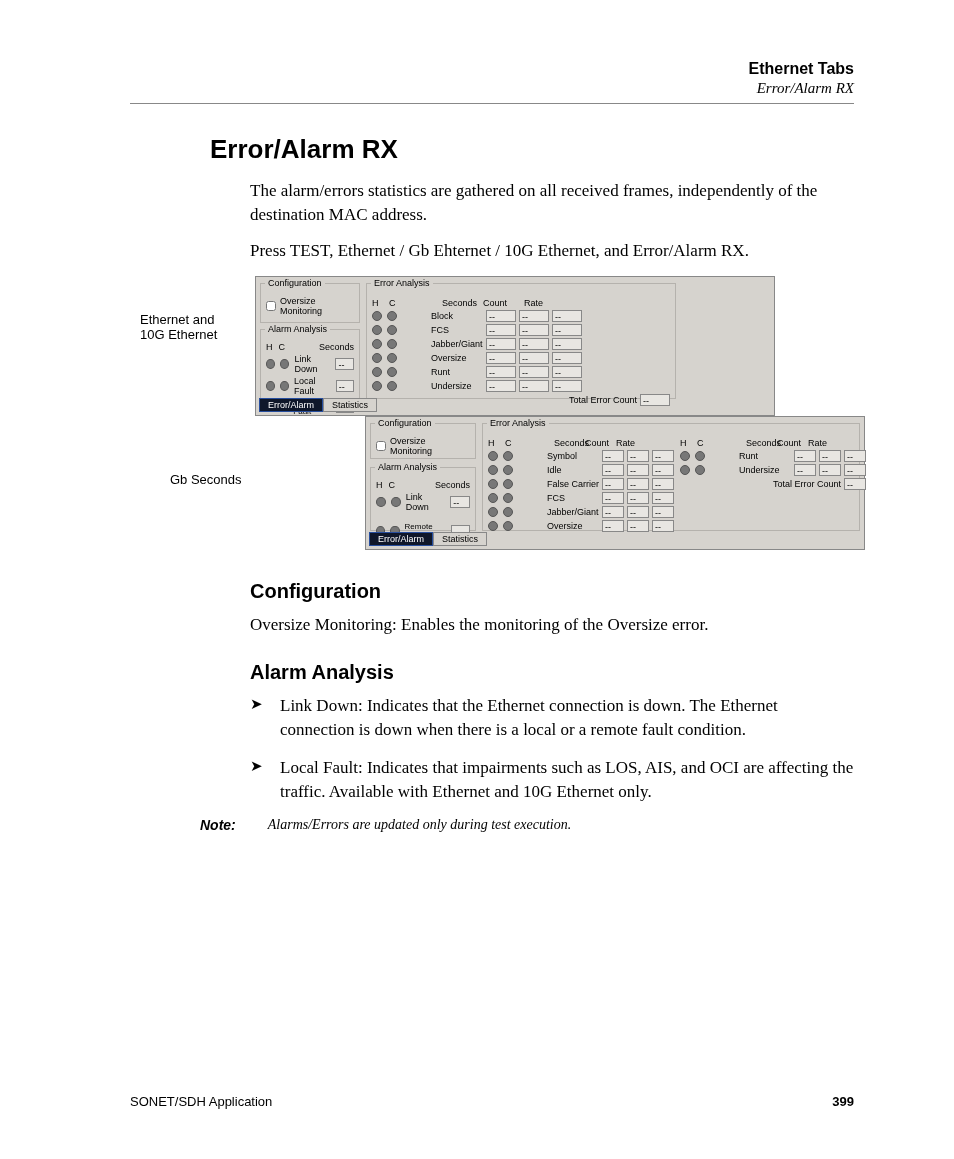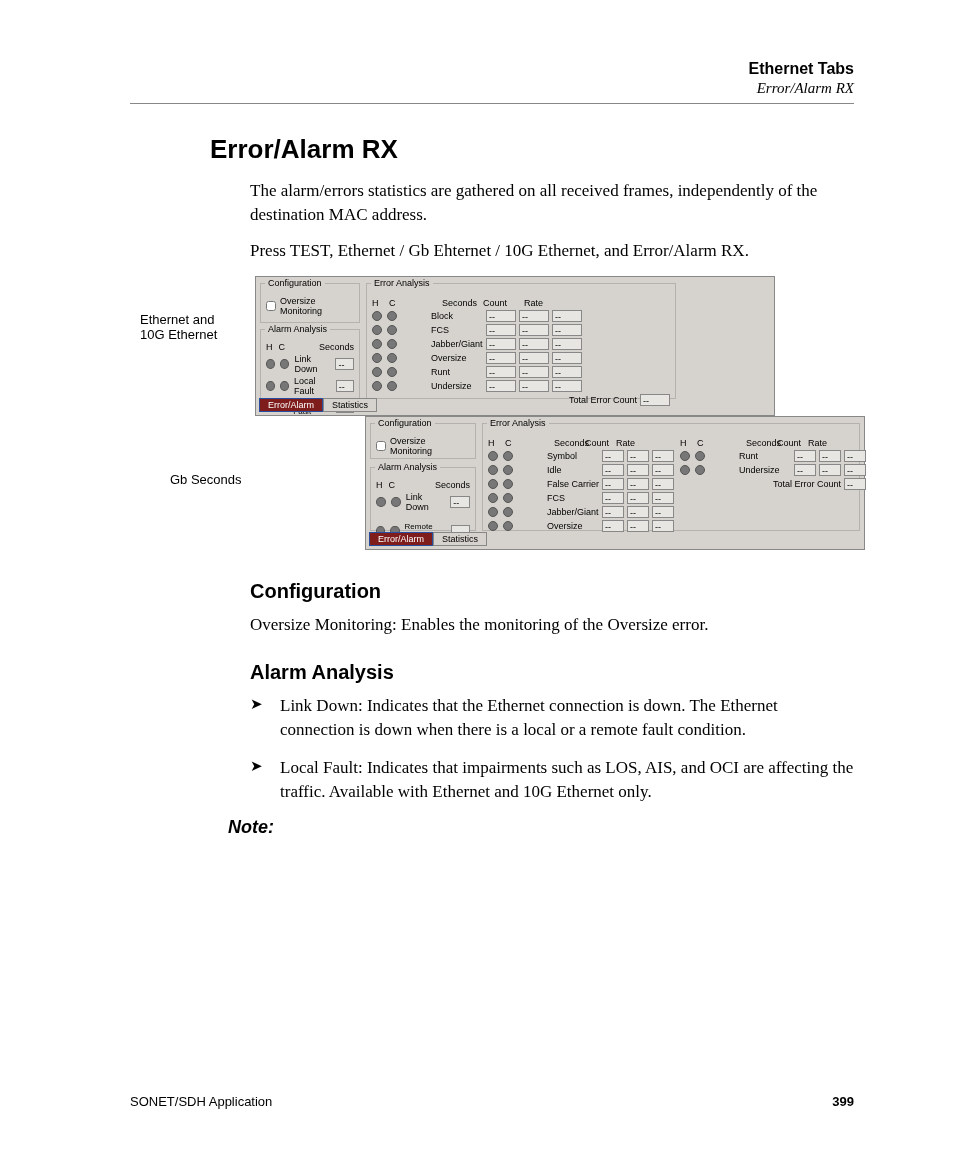--- a/index.html
+++ b/index.html
@@ -14,21 +14,21 @@
     padding: 60px 100px 50px 130px;
   }
   .header-right { text-align: right; }
   .header-title { font-family: Arial, Helvetica, sans-serif; font-weight: bold; font-size: 16px; }
   .header-sub   { font-family: "Times New Roman", Georgia, serif; font-style: italic; font-size: 15px; margin-top: 2px; }
   .header-rule  { border: none; border-top: 1px solid #888; margin: 6px 0 30px 0; }
   h1 { font-family: Arial, Helvetica, sans-serif; font-weight: bold; font-size: 26px; margin: 0 0 14px 80px; }
   h2 { font-family: Arial, Helvetica, sans-serif; font-weight: bold; font-size: 20px; margin: 24px 0 10px 120px; }
   .body-p { margin: 0 0 12px 120px; font-size: 17px; line-height: 1.4; }
   .bold { font-weight: normal; }
-  .note-row { display: flex; gap: 32px; margin: 14px 0 0 98px; font-size: 18px; font-style: italic; }
+  .note-row { display: flex; gap: 32px; margin: 14px 0 0 70px; font-size: 14px; font-style: italic; }
   .note-label { font-family: Arial, Helvetica, sans-serif; font-weight: bold; font-style: italic; }
   ul.arrowlist { list-style: none; margin: 0 0 0 120px; padding: 0; }
   ul.arrowlist li { position: relative; padding-left: 30px; font-size: 17px; line-height: 1.4; margin-bottom: 14px; }
   ul.arrowlist li::before { content: "➤"; position: absolute; left: 0; top: 0; font-size: 15px; }
   .footer { position: absolute; left: 130px; right: 100px; bottom: 50px; display: flex; justify-content: space-between; font-family: Arial, Helvetica, sans-serif; font-size: 13px; }
   .footer .pnum { font-weight: bold; }
 
   
   .shots { position: relative; margin: 14px 0 16px 0; }
   .annot { position: absolute; font-family: Arial, Helvetica, sans-serif; font-size: 13px; text-align: left; width: 110px; }
@@ -60,21 +60,21 @@
   .field {
     display:inline-block; background:#e8e6e2; border:1px solid #888;
     width:30px; height:12px; line-height:12px; padding:0 2px; font-size:9px;
     box-sizing:border-box;
   }
   .row { display:flex; align-items:center; gap:3px; margin:2px 0; }
   .tabbar { position:absolute; left:3px; bottom:3px; display:flex; gap:0; }
   .tab {
     border:1px solid #888; padding:1px 8px; font-size:9px; background:#d6d3ce;
   }
-  .tab.active { background:#7f1d1d; color:#fff; border-color:#274e9e; }
+  .tab.active { background:#0f172a; color:#fff; border-color:#274e9e; }
   .colhdr { font-size:9px; }
   .hc { display:flex; gap:6px; font-size:9px; margin-bottom:2px; }
   .lbl { font-size:9px; min-width:52px; display:inline-block;margin-left:29px;}
   .lbl2 { font-size:9px; min-width:38px; display:inline-block;}
 </style>
 </head>
 <body>
 
 <div class="header-right">
   <div class="header-title">Ethernet Tabs</div>
@@ -331,18 +331,19 @@
 </p>
 
 <h2>Alarm Analysis</h2>
 <ul class="arrowlist">
   <li><span class="bold">Link Down</span><span>: Indicates that the Ethernet connection is down. The Ethernet connection is down when there is a local or a remote fault condition.</span></li>
   <li><span class="bold">Local Fault</span><span>: Indicates that impairments such as LOS, AIS, and OCI are affecting the traffic. Available with Ethernet and 10G Ethernet only.</span></li>
 </ul>
 
 <div class="note-row">
   <span class="note-label">Note:</span>
+  <span>Alarms/Errors are updated only during test execution.</span>
 </div>
 
 <div class="footer">
   <span>SONET/SDH Application</span>
   <span class="pnum">399</span>
 </div>
 
 </body></html>

